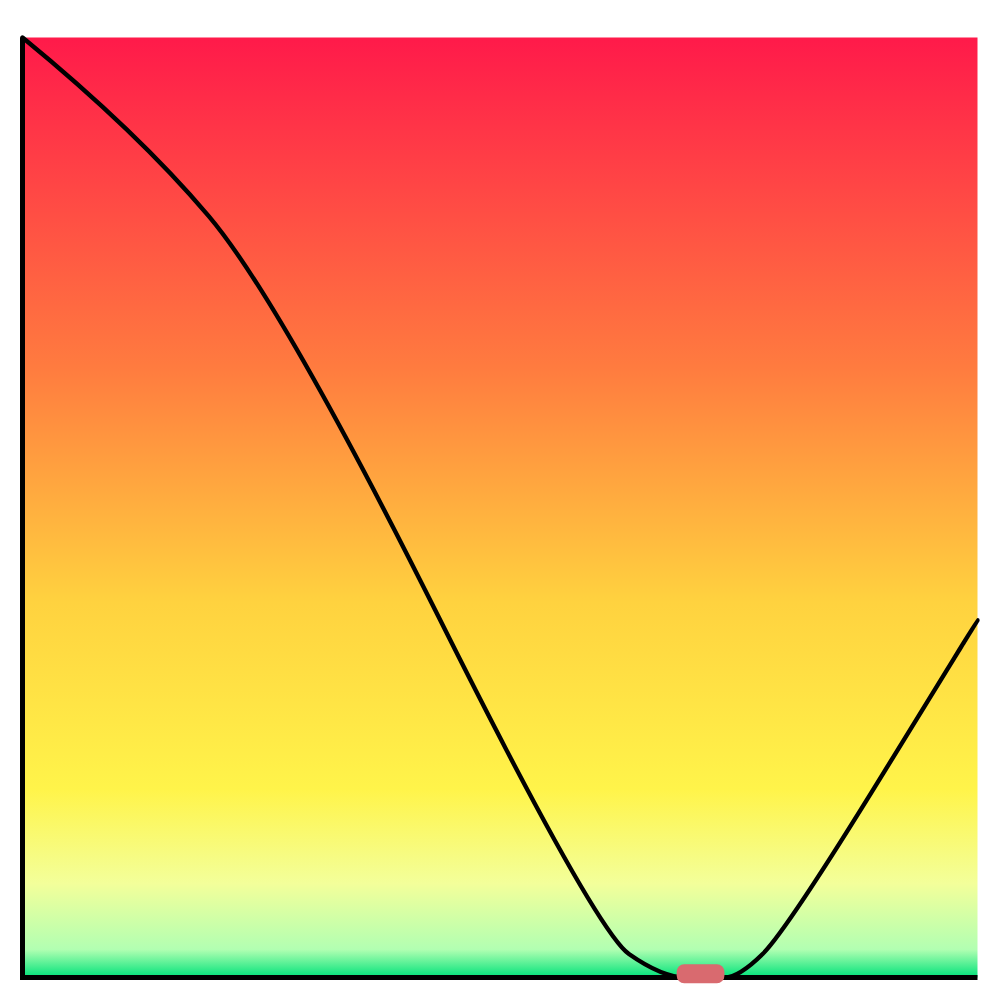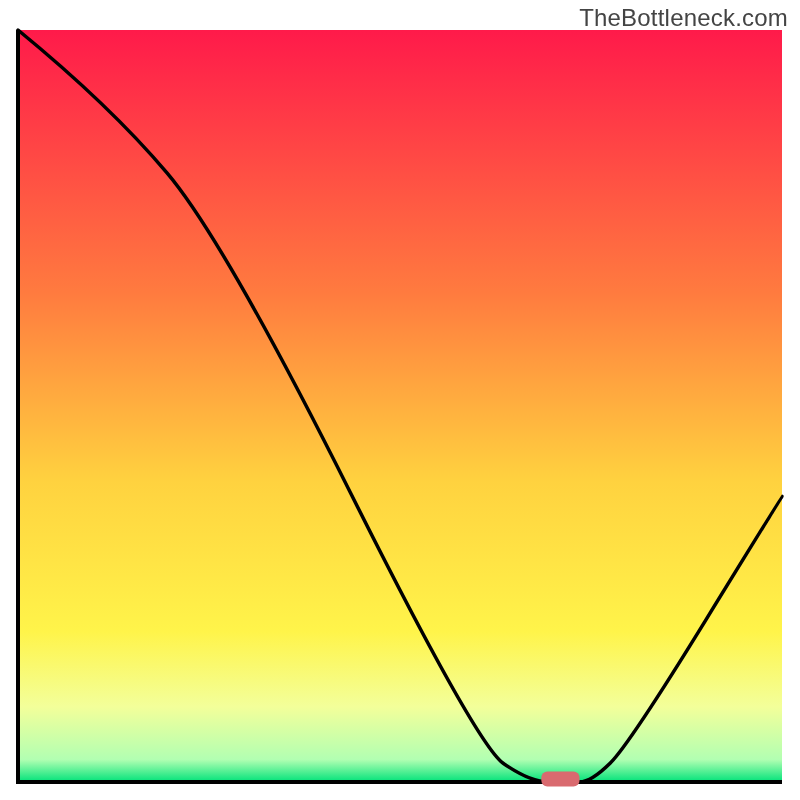--- a/index.html
+++ b/index.html
@@ -26,21 +26,20 @@
     z-index: 5;
   }
   svg {
     display: block;
   }
 </style>
 </head>
 <body>
 
 <div class="chart-container">
-  <div class="watermark">TheBottleneck.com</div>
 
   <svg id="chart-svg" width="800" height="800" viewBox="0 0 800 800">
     <defs>
       <linearGradient id="bg-grad" x1="0" y1="0" x2="0" y2="1">
           <stop offset="0%" stop-color="#ff1a4a"></stop>
           <stop offset="35%" stop-color="#ff7b3f"></stop>
           <stop offset="60%" stop-color="#ffd23f"></stop>
           <stop offset="80%" stop-color="#fff44a"></stop>
           <stop offset="90%" stop-color="#f3ff9a"></stop>
           <stop offset="97%" stop-color="#b2ffb2"></stop>

